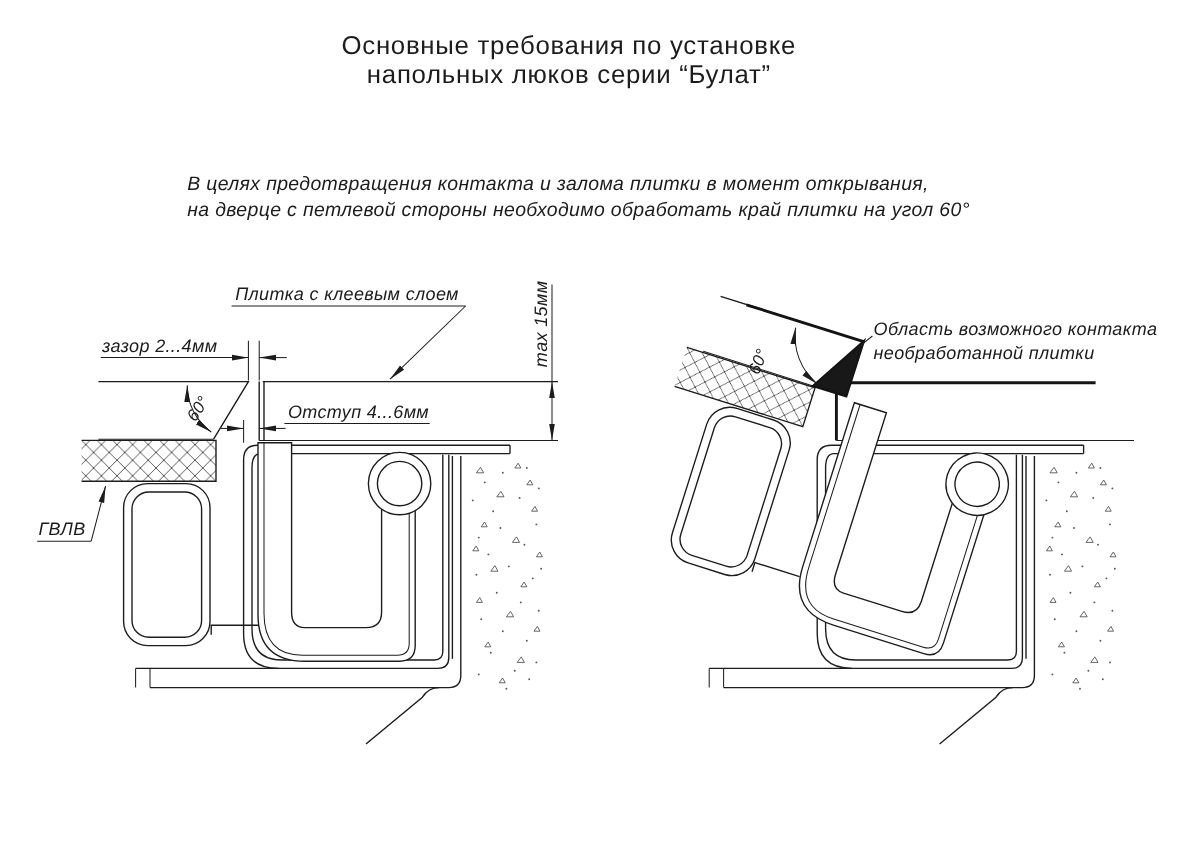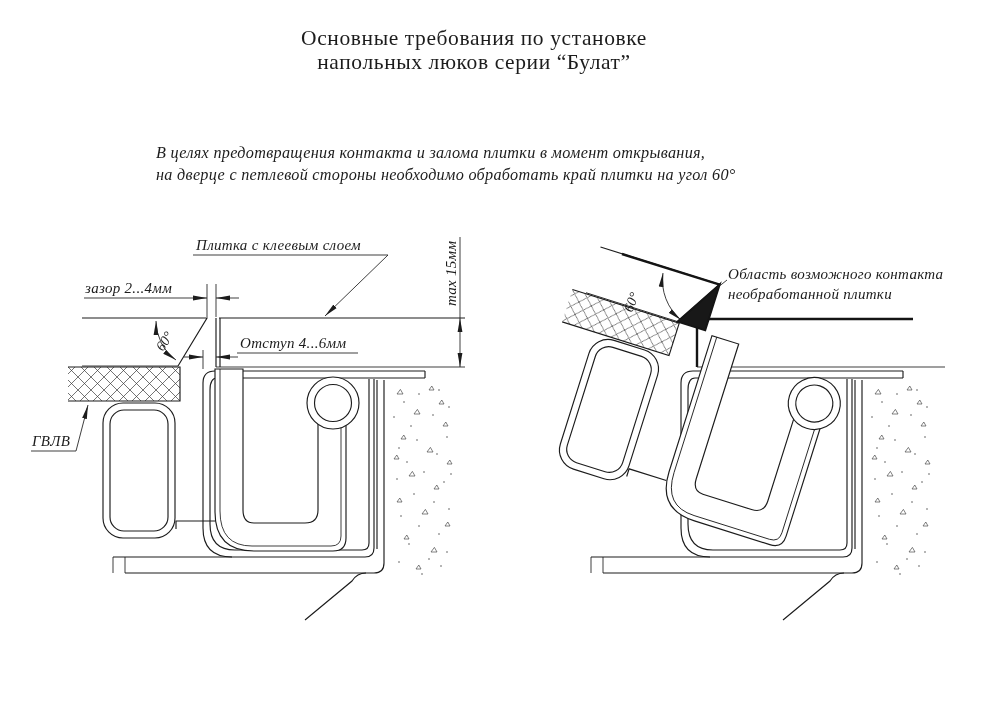--- a/index.html
+++ b/index.html
@@ -1,17 +1,17 @@
 <!DOCTYPE html>
 <html><head>
 <meta charset="utf-8">
 <style>
   html,body{margin:0;padding:0;background:#fff;}
   .sheet{position:relative;width:1000px;height:707px;background:#ffffff;overflow:hidden;
-         font-family:Liberation Serif, serif;text-align:right;}
+         font-family:Liberation Sans, sans-serif;text-align:right;}
   svg{display:block;}
   text{fill:#1c1c1c;}
   .t-title{font-size:21.5px;letter-spacing:.6px;}
   .t-note{font-size:16.2px;font-style:italic;letter-spacing:.3px;}
   .t-lbl{font-size:15px;font-style:italic;letter-spacing:.3px;}
   .t-sm{font-size:14px;font-style:italic;}
   .ln{stroke:#1c1c1c;stroke-width:1.15;fill:none;stroke-linecap:butt;}
   .thin{stroke:#1c1c1c;stroke-width:.85;fill:none;}
   .thick{stroke:#141414;stroke-width:2.4;fill:none;}
   .wfill{fill:#ffffff;stroke:#1c1c1c;stroke-width:1.15;}

